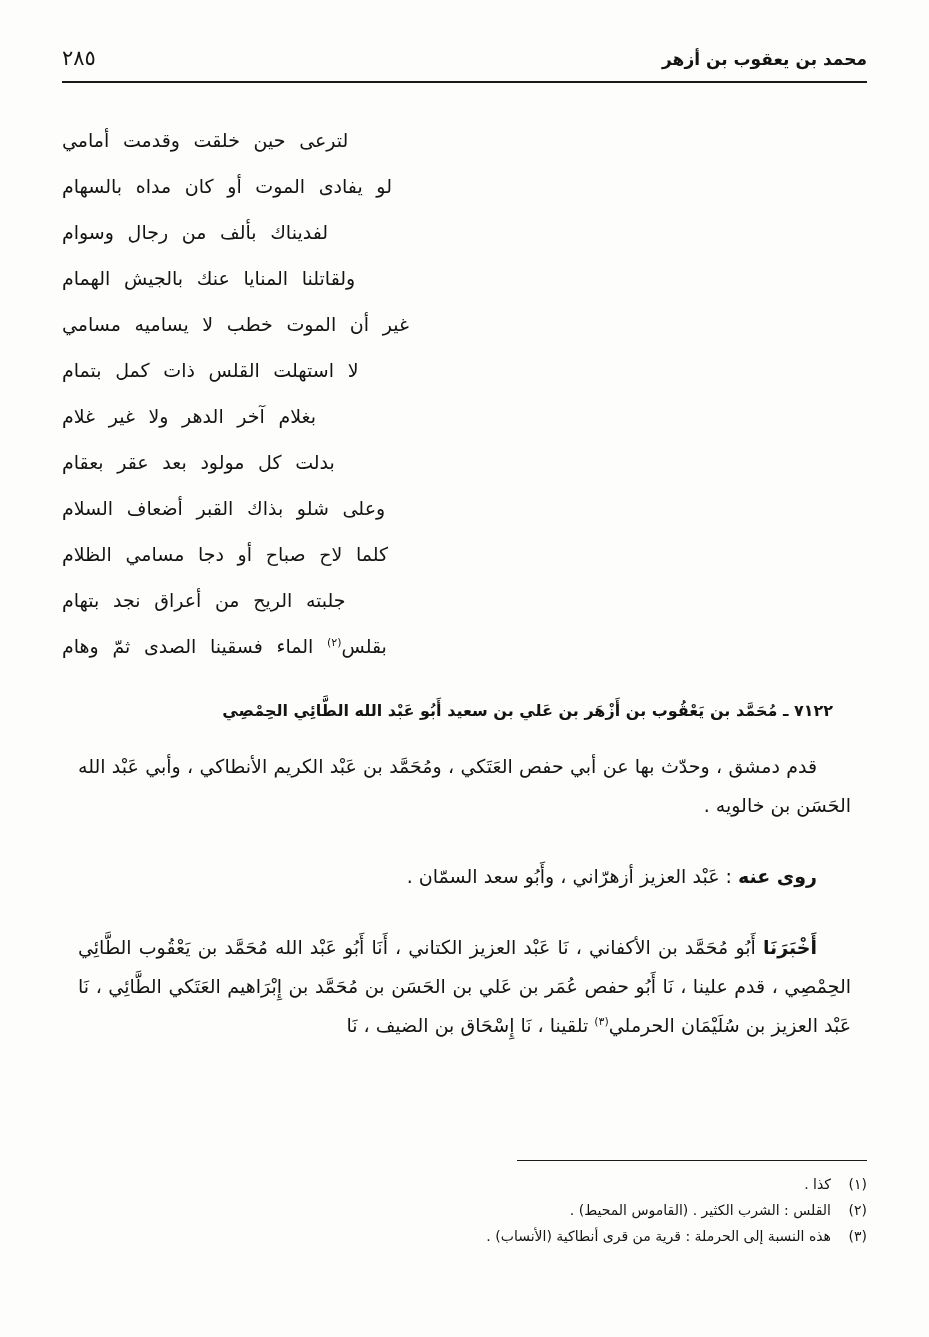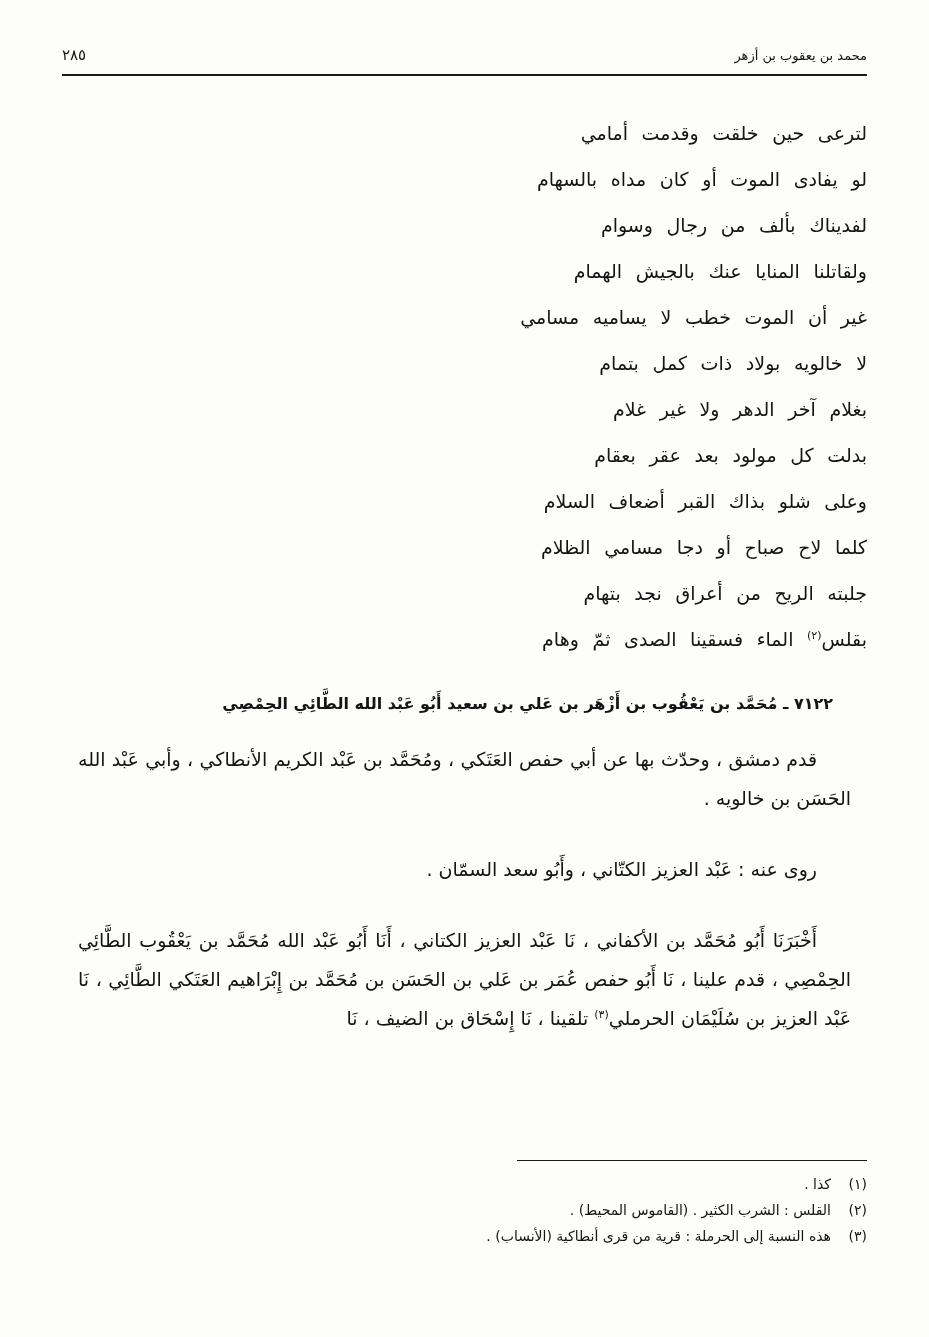--- a/index.html
+++ b/index.html
@@ -19,34 +19,34 @@
     padding: 46px 62px 88px 62px;
     overflow: hidden;
   }
 
   
   .header {
     display: flex;
     justify-content: space-between;
     align-items: baseline;
   }
-  .header-title { font-weight: normal; font-size: 13px; }
-  .page-number  { font-size: 15px; }
+  .header-title { font-weight: bold; font-size: 17px; }
+  .page-number  { font-size: 21px; font-family: Liberation Serif, serif; }
   .header-rule {
     border: 0;
     border-top: 2px solid #1a1a1a;
     width: 100%;
     margin: 10px 0 0 0;
   }
 
   
   .poem { margin: 34px 0 6px 0; }
   .poem-line {
     margin: 0;
-    text-align: right;
+    text-align: left;
     font-size: 19px;
     line-height: 46px;
     word-spacing: 0.4em;
     white-space: nowrap;
   }
   .fn-mark {
     font-size: 11px;
     line-height: 0;
     vertical-align: super;
     word-spacing: normal;
@@ -60,21 +60,21 @@
     line-height: 40px;
     text-indent: 34px;
   }
   .para {
     margin: 16px;
     font-size: 19px;
     line-height: 39px;
     text-align: justify;
     text-indent: 34px;
   }
-  .lead { font-weight: normal; }
+  .lead { font-weight: bold; }
 
   
   .footnotes { margin-top: auto; }
   .fn-rule {
     border: 0;
     border-top: 1.5px solid #1a1a1a;
     width: 350px;
     margin: 0 0 10px auto; 
   }
   .footnote {
@@ -96,34 +96,34 @@
     <span class="page-number">٢٨٥</span>
   </div>
   <hr class="header-rule">
 
   <div class="poem">
     <p class="poem-line"><span>لترعى حين خلقت وقدمت أمامي</span><sup class="fn-mark"></sup><span></span></p>
     <p class="poem-line"><span>لو يفادى الموت أو كان مداه بالسهام</span><sup class="fn-mark"></sup><span></span></p>
     <p class="poem-line"><span>لفديناك بألف من رجال وسوام</span><sup class="fn-mark"></sup><span></span></p>
     <p class="poem-line"><span>ولقاتلنا المنايا عنك بالجيش الهمام</span><sup class="fn-mark"></sup><span></span></p>
     <p class="poem-line"><span>غير أن الموت خطب لا يساميه مسامي</span><sup class="fn-mark"></sup><span></span></p>
-    <p class="poem-line"><span>لا خالويه بولاد ذات كمل بتمام</span><sup class="fn-mark"></sup><span></span></p>
+    <p class="poem-line"><span>لا استهلت القلس ذات كمل بتمام</span><sup class="fn-mark"></sup><span></span></p>
     <p class="poem-line"><span>بغلام آخر الدهر ولا غير غلام</span><sup class="fn-mark"></sup><span></span></p>
     <p class="poem-line"><span>بدلت كل مولود بعد عقر بعقام</span><sup class="fn-mark"></sup><span></span></p>
     <p class="poem-line"><span>وعلى شلو بذاك القبر أضعاف السلام</span><sup class="fn-mark"></sup><span></span></p>
     <p class="poem-line"><span>كلما لاح صباح أو دجا مسامي الظلام</span><sup class="fn-mark"></sup><span></span></p>
     <p class="poem-line"><span>جلبته الريح من أعراق نجد بتهام</span><sup class="fn-mark"></sup><span></span></p>
     <p class="poem-line"><span>بقلس</span><sup class="fn-mark">(٢)</sup><span> الماء فسقينا الصدى ثمّ وهام</span></p>
   </div>
 
   <h2 class="entry-heading">٧١٢٢ ـ مُحَمَّد بن يَعْقُوب بن أَزْهَر بن عَلي بن سعيد أَبُو عَبْد الله الطَّائِي الحِمْصِي</h2>
 
   <p class="para">قدم دمشق ، وحدّث بها عن أبي حفص العَتَكي ، ومُحَمَّد بن عَبْد الكريم الأنطاكي ، وأبي عَبْد الله الحَسَن بن خالويه .</p>
 
-  <p class="para"><span class="lead">روى عنه</span><span> : عَبْد العزيز الكتّاني ، وأَبُو سعد السمّان .</span></p>
+  <p class="para"><span class="lead">روى عنه</span><span> : عَبْد العزيز أزهرّاني ، وأَبُو سعد السمّان .</span></p>
 
   <p class="para"><span class="lead">أَخْبَرَنَا</span><span> أَبُو مُحَمَّد بن الأكفاني ، نَا عَبْد العزيز الكتاني ، أَنَا أَبُو عَبْد الله مُحَمَّد بن يَعْقُوب الطَّائِي الحِمْصِي ، قدم علينا ، نَا أَبُو حفص عُمَر بن عَلي بن الحَسَن بن مُحَمَّد بن إِبْرَاهيم العَتَكي الطَّائِي ، نَا عَبْد العزيز بن سُلَيْمَان الحرملي</span><sup class="fn-mark">(٣)</sup><span> تلقينا ، نَا إِسْحَاق بن الضيف ، نَا</span></p>
 
   <div class="footnotes">
     <hr class="fn-rule">
     <div class="footnote">
       <span class="fn-num">(١)</span>
       <span class="fn-text">كذا .</span>
     </div>
     <div class="footnote">

